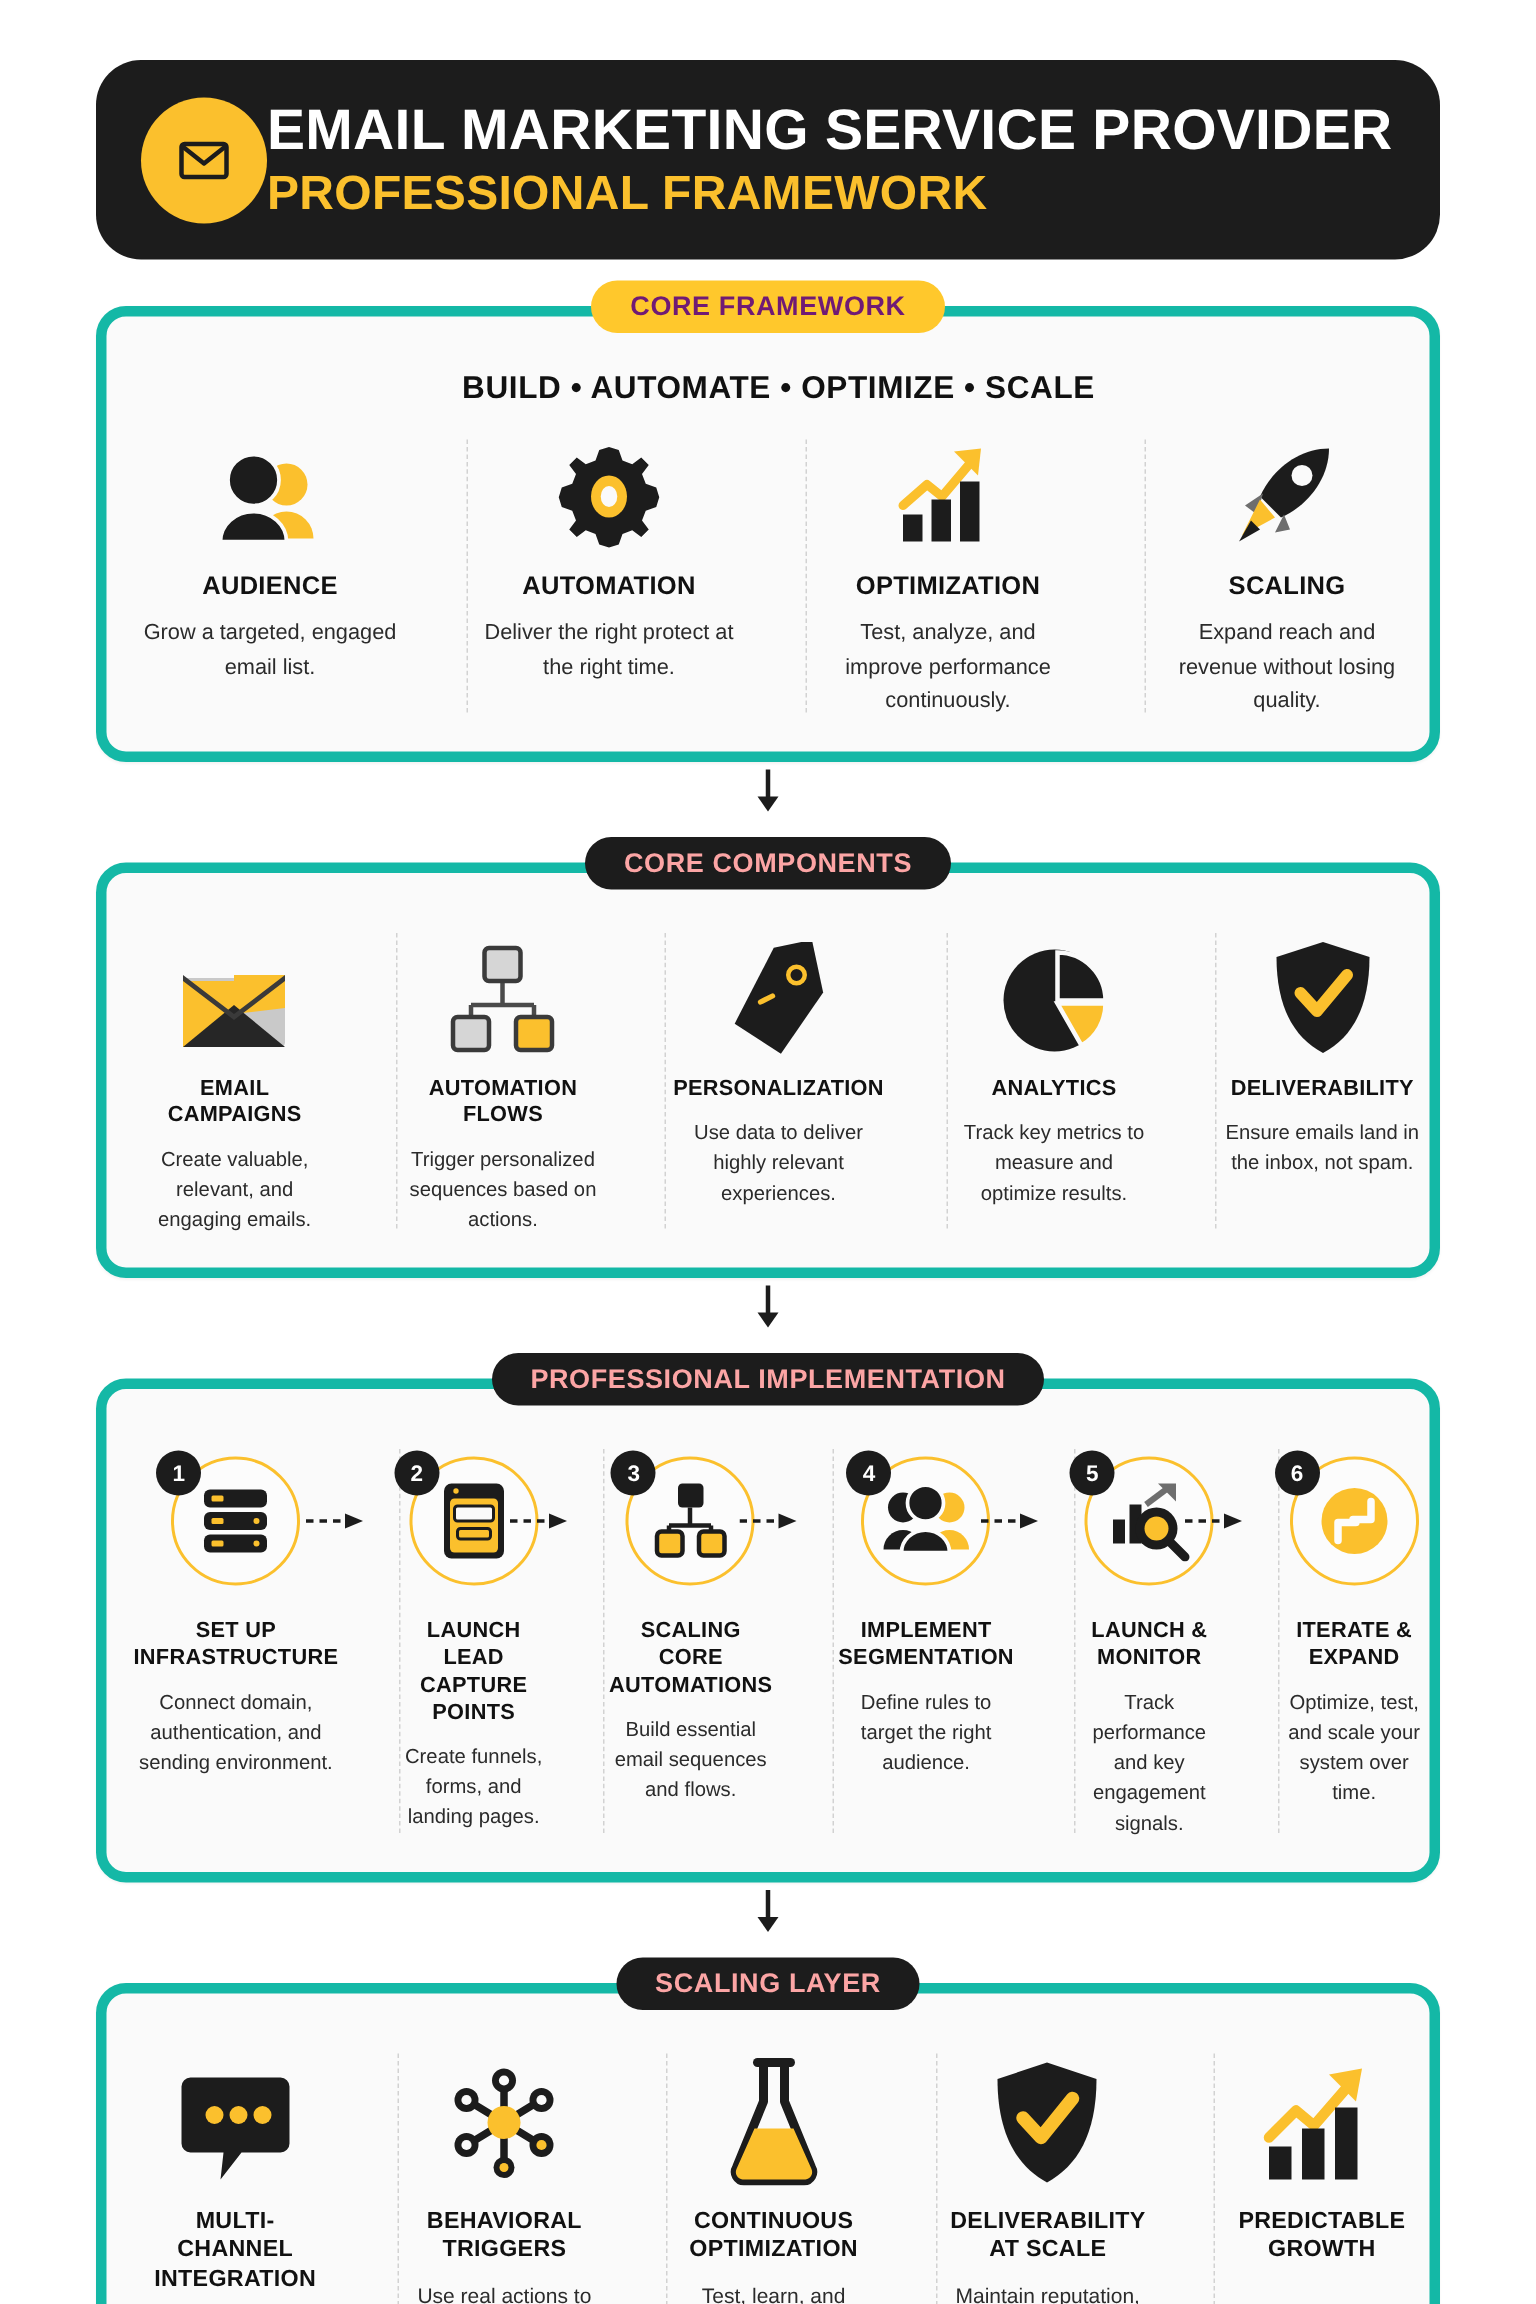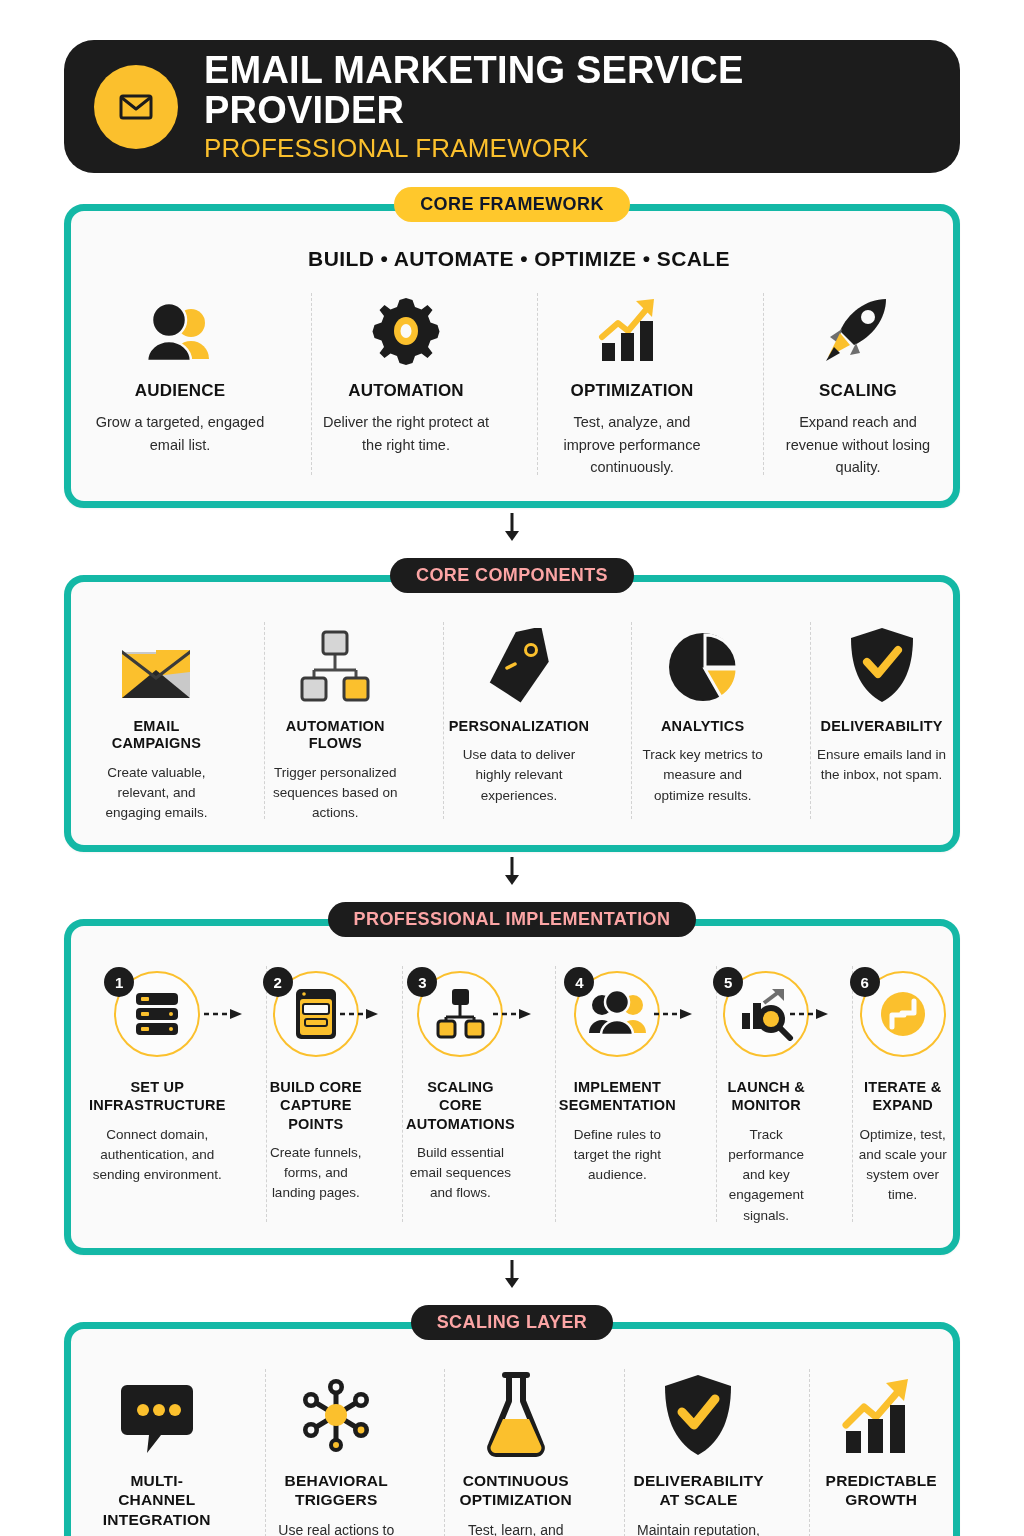--- a/index.html
+++ b/index.html
@@ -22,51 +22,50 @@
     padding:40px 64px 20px 64px;
   }
 
   
   .header{
     background:var(--dark);
     border-radius:30px;
     height:133px;
     display:flex;align-items:center;
     padding:0 30px;
-    gap:26px;
   }
   .header-badge{
     width:84px;height:84px;border-radius:50%;
     background:var(--yellow);
     flex:0 0 84px;
     display:flex;align-items:center;justify-content:center;
   }
   .header-titles{display:flex;flex-direction:column;gap:4px;}
   .h-main{
     color:#FFFFFF;
     font-size:38px;font-weight:bold;letter-spacing:.2px;
     line-height:1.05;
   }
   .h-sub{
     color:var(--yellow);
-    font-size:26px;font-weight:normal;letter-spacing:.2px;
+    font-size:32px;font-weight:bold;letter-spacing:.2px;
     line-height:1.05;
   }
 
   
   .section{position:relative;margin-top:14px;}
   .pill-wrap{display:flex;justify-content:center;position:relative;z-index:3;}
   .pill{
     border-radius:20px;
     padding:7px 26px;
     font-size:18px;font-weight:bold;letter-spacing:.4px;
     white-space:nowrap;
   }
   .pill.dark{background:var(--dark);color:#fca5a5;}
-  .pill.light{background:var(--yellow2);color:#0f172a;}
+  .pill.light{background:var(--yellow2);color:#701a75;}
   .card{
     background:var(--card);
     border:7px solid #14b8a6;
     border-radius:20px;
     margin-top:-18px;
     padding:36px 0 22px 14px;
     box-shadow:0 1px 2px rgba(0,0,0,.05);
   }
   .cols{display:flex;align-items:stretch;gap:36px;}
   .col{
@@ -362,21 +361,21 @@
                 <circle cx="12" cy="7" r="1.8" fill="#FBC02D"></circle>
               </svg>
             </div>
             <div class="dash-arrow">
               <svg width="42" height="12" viewBox="0 0 42 12">
                 <path d="M0 6 L26 6" stroke="#1C1C1C" stroke-width="2.4" stroke-dasharray="5 4"></path>
                 <path d="M26 1 L38 6 L26 11 z" fill="#1C1C1C"></path>
               </svg>
             </div>
           </div>
-          <div class="c-title">BUILD CORE CAPTURE POINTS</div>
+          <div class="c-title">LAUNCH LEAD CAPTURE POINTS</div>
           <div class="c-desc">Create funnels, forms, and landing pages.</div>
         </div>
 
         <div class="col">
           <div class="step-icon-row">
             <div class="circle">
               <div class="num">3</div>
               <svg width="52" height="54" viewBox="0 0 52 54">
                 <path d="M26 18 L26 30 M12 30 L40 30 M12 30 L12 36 M40 30 L40 36" fill="none" stroke="#1C1C1C" stroke-width="3"></path>
                 <rect x="18" y="2" width="17" height="16" rx="3" fill="#1C1C1C"></rect>

